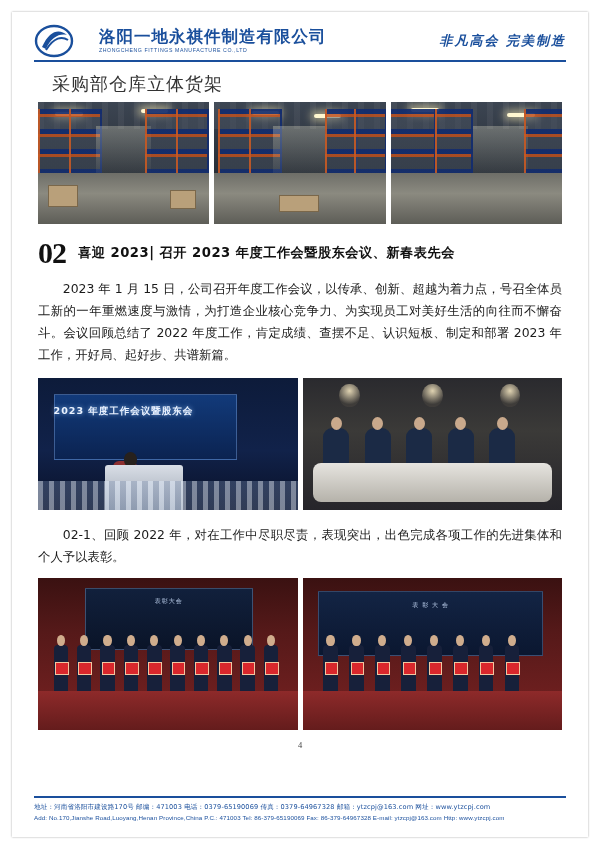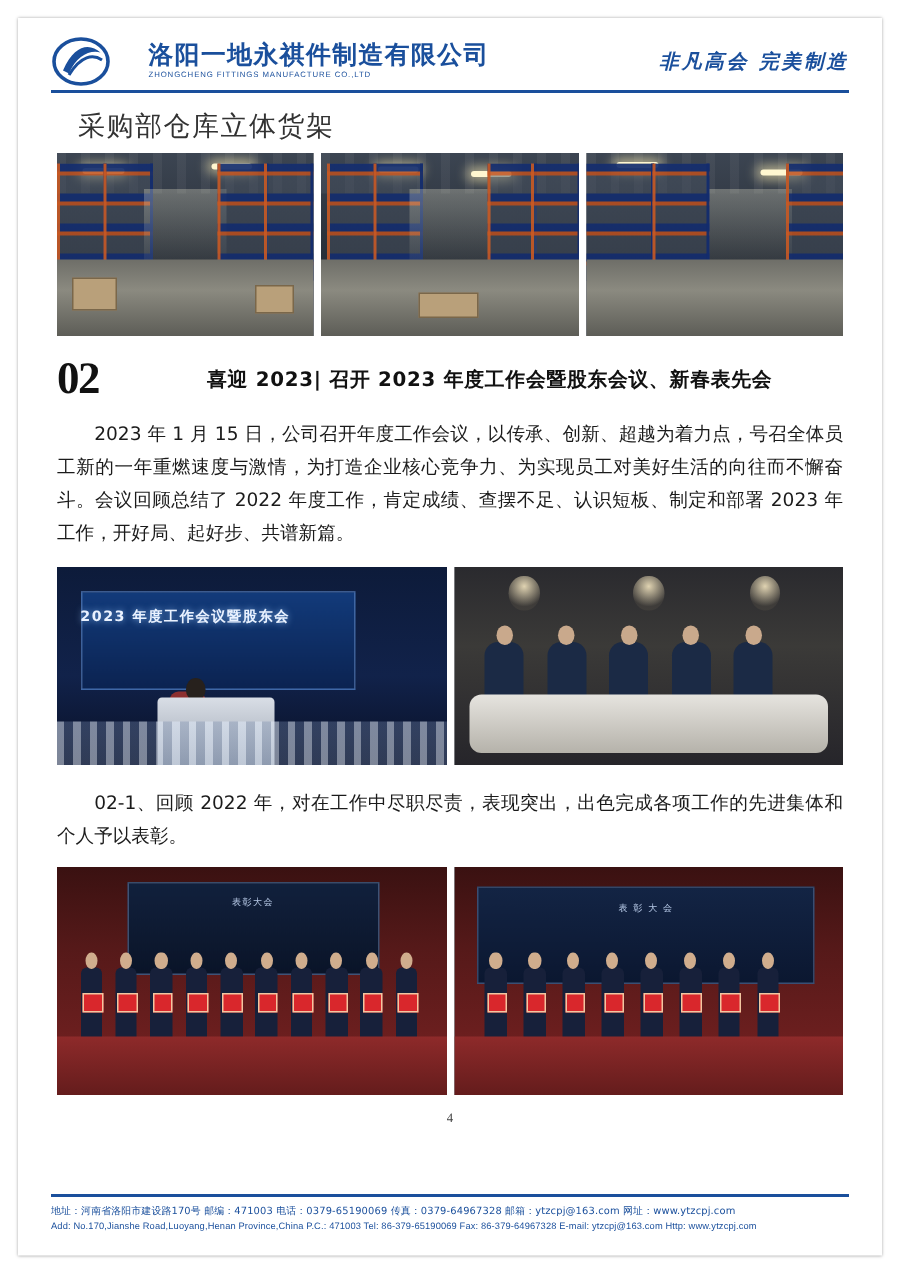--- a/index.html
+++ b/index.html
@@ -111,37 +111,36 @@
   
   .row-warehouse .photo { height: 122px; }
 
   
   .article {
     margin: 14px 26px 0 26px;
   }
   .article-head {
     display: flex;
     align-items: center;
-    gap: 24px;
+    gap: 12px;
   }
   .article-num {
     font-size: 30px;
     font-weight: bold;
     color: #111111;
     font-family: "Liberation Serif", serif;
     line-height: 1;
     letter-spacing: -1px;
   }
   .article-title {
     font-size: 13.2px;
     font-weight: bold;
     color: #111111;
     font-family: "DejaVu Sans", sans-serif;
     letter-spacing: 0.5px;
-    margin-left: 48px;
   }
   .article-body {
     margin-top: 10px;
     font-size: 12.4px;
     line-height: 1.78;
     color: #1b1b1b;
     text-align: justify;
     font-family: "DejaVu Sans", sans-serif;
     text-indent: 2em;
   }

